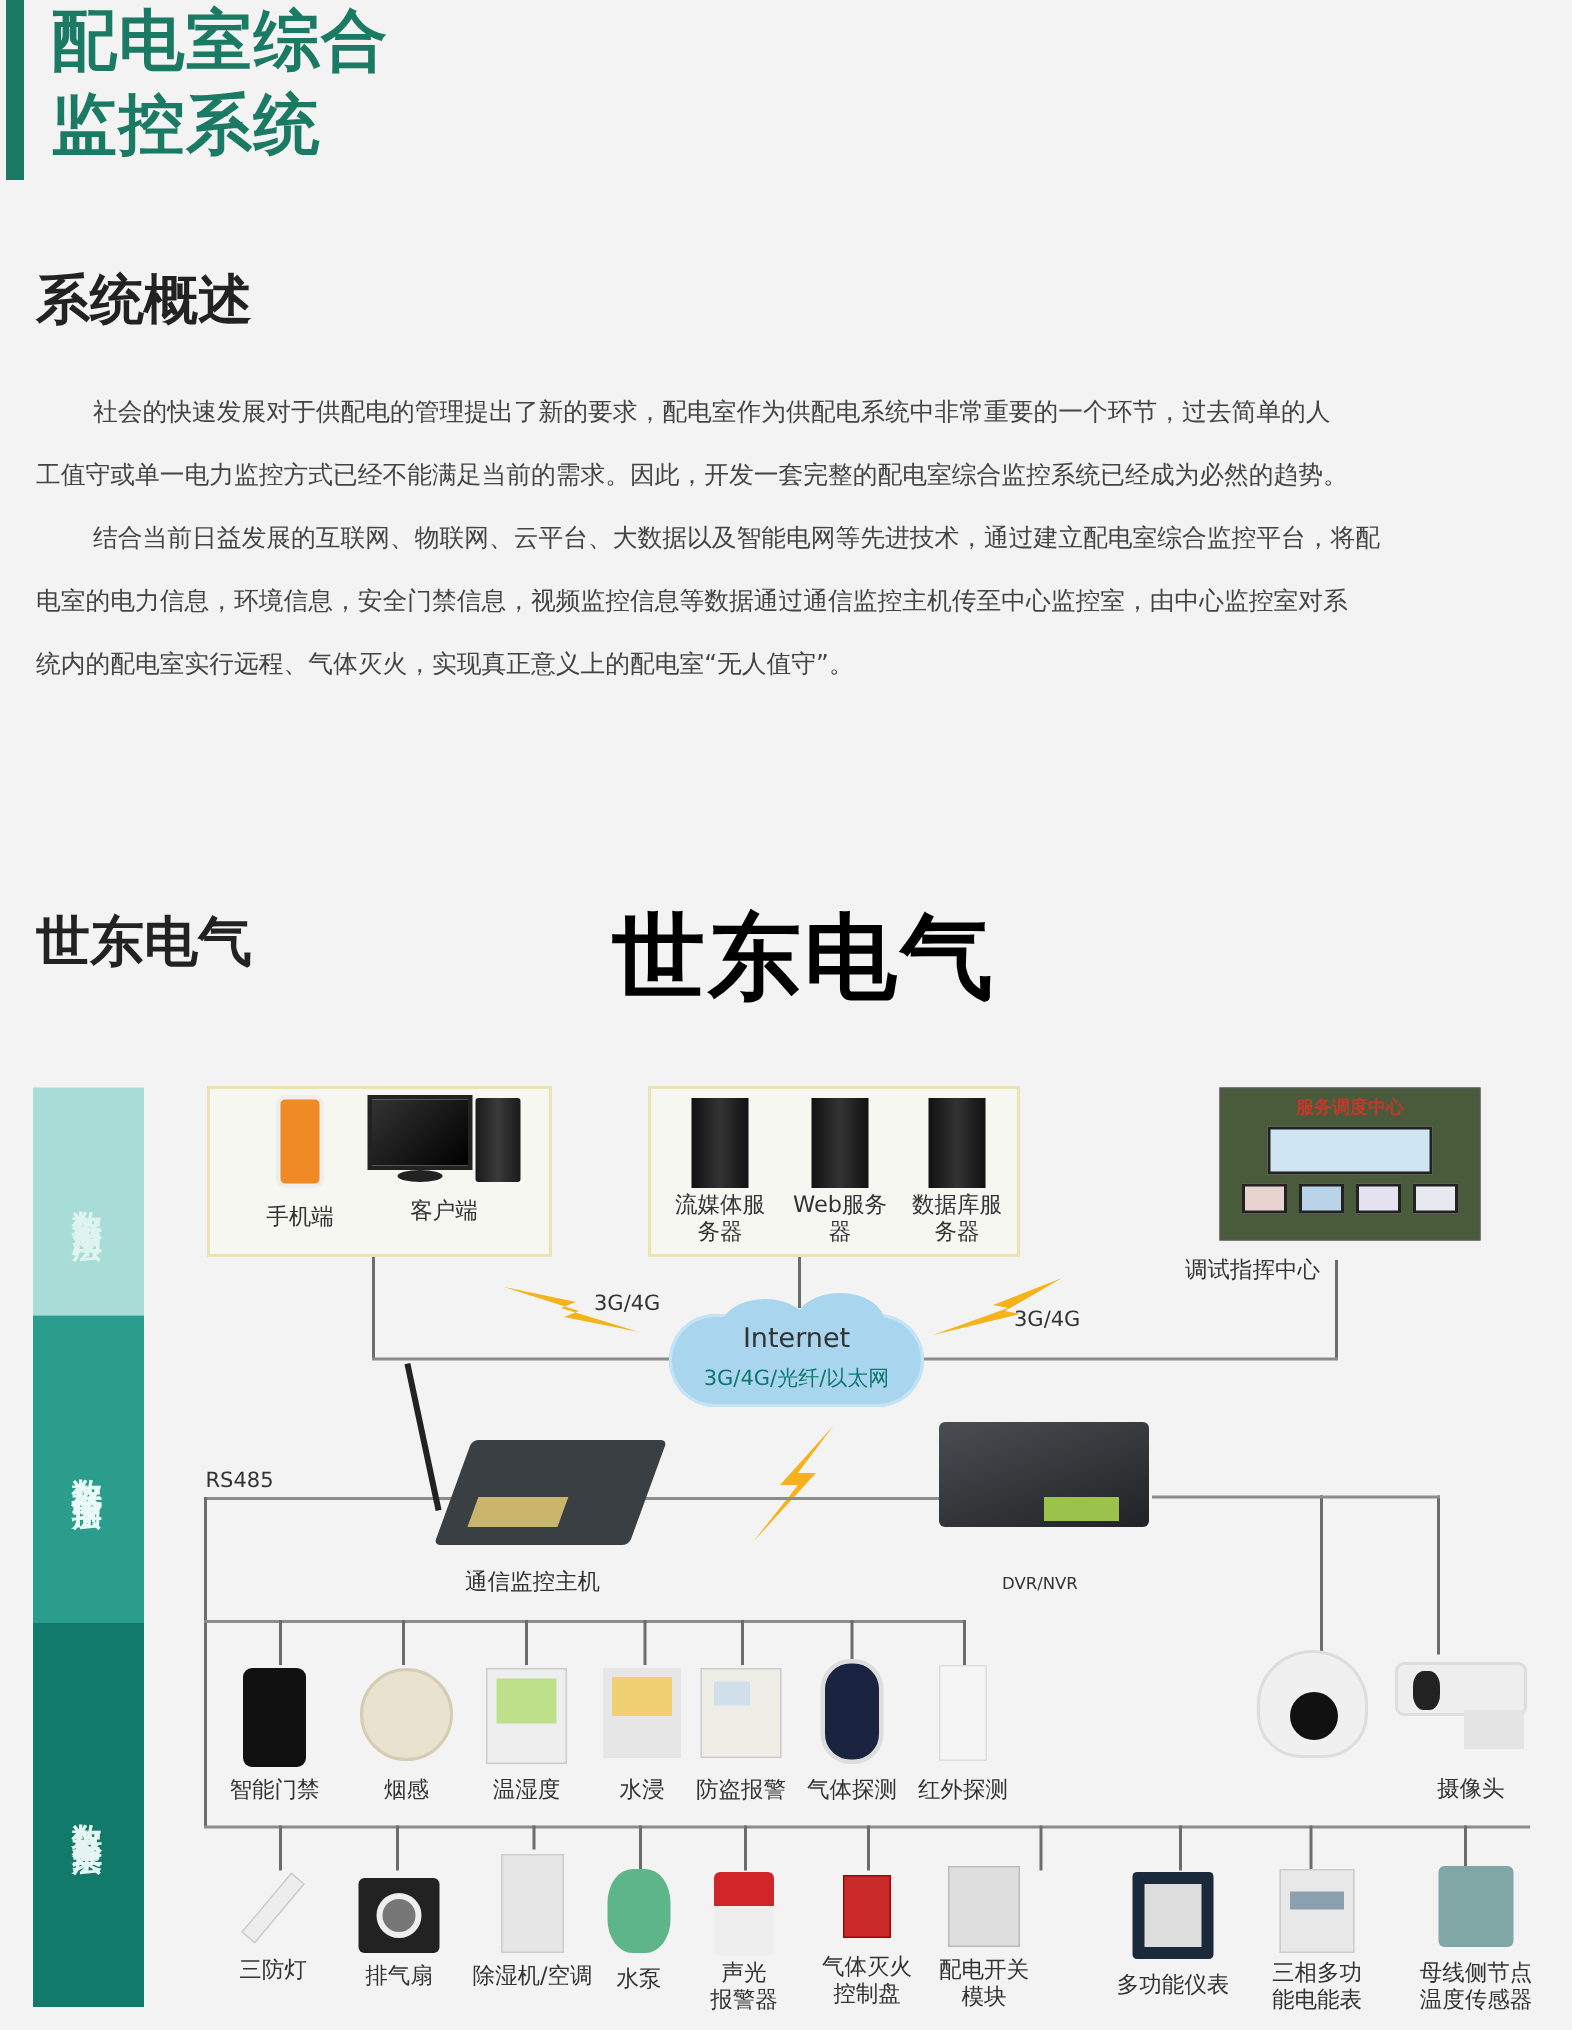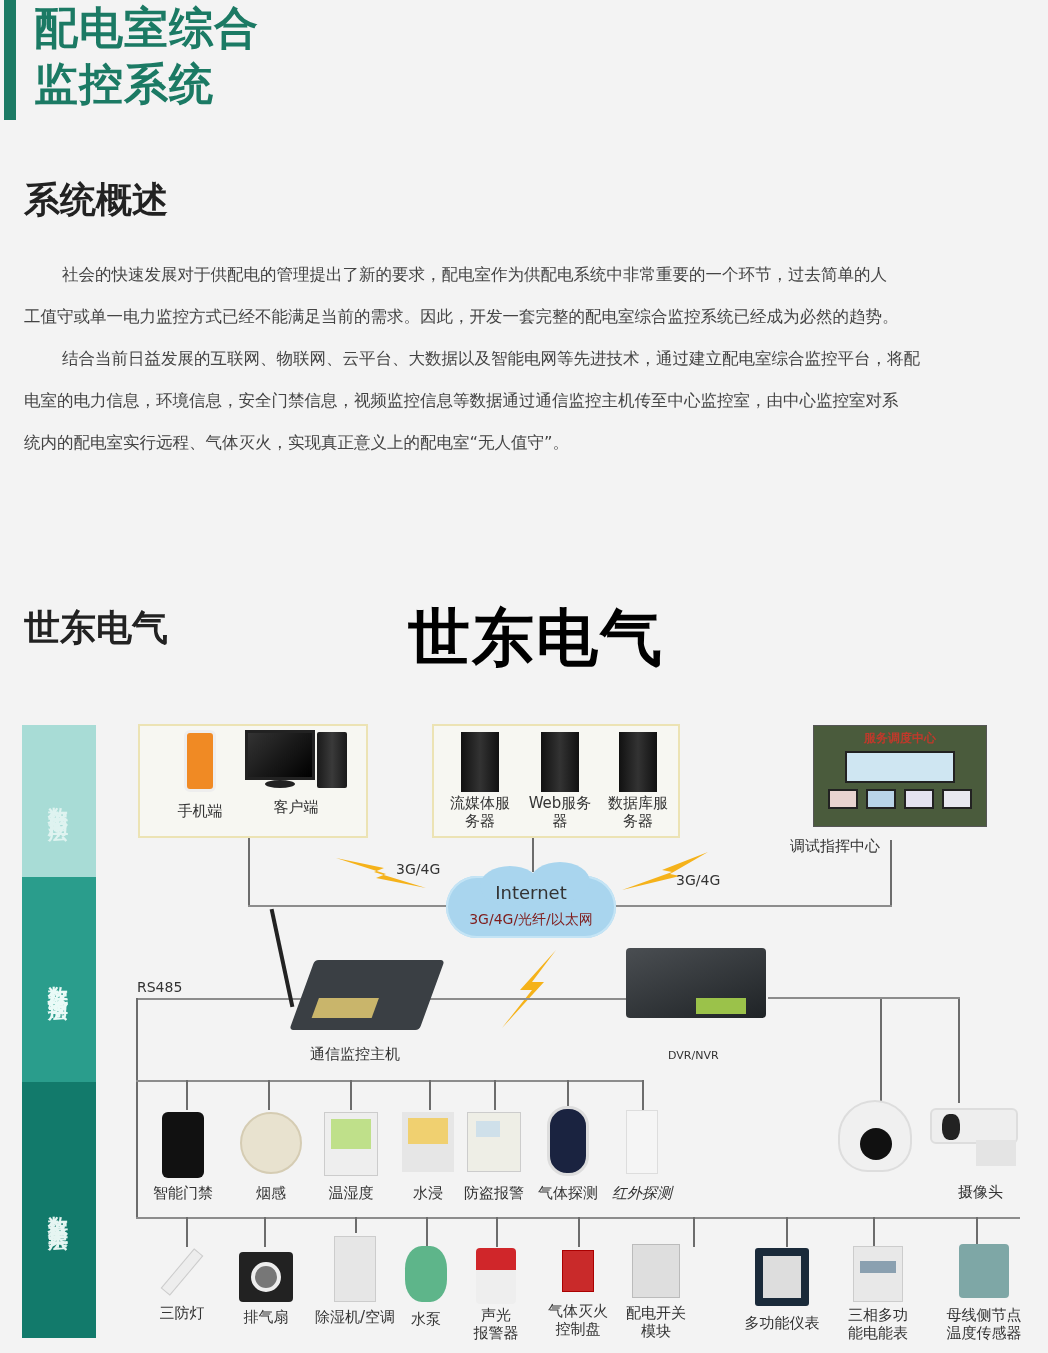--- a/index.html
+++ b/index.html
@@ -144,21 +144,21 @@
 <div class="abs label" style="left:396px;top:860px;font-size:14px;">3G/4G</div>
 <svg class="abs" style="left:622px;top:852px;" width="90" height="40">
   <polygon points="86,0 40,18 50,20 0,38 58,24 48,22" fill="#f5b21a"></polygon>
 </svg>
 <div class="abs label" style="left:676px;top:871px;font-size:14px;">3G/4G</div>
 
 <div class="abs cloud" style="left:446px;top:876px;"></div>
 <div class="abs" style="left:480px;top:866px;width:60px;height:40px;background:#a9d5ee;border-radius:50%;"></div>
 <div class="abs" style="left:530px;top:862px;width:60px;height:40px;background:#a9d5ee;border-radius:50%;"></div>
 <div class="abs label" style="left:446px;top:884px;width:170px;font-size:18px;color:#333;">Internet</div>
-<div class="abs label" style="left:446px;top:910px;width:170px;font-size:14px;color:#7f1d1d;">3G/4G/光纤/以太网</div>
+<div class="abs label" style="left:446px;top:910px;width:170px;font-size:14px;color:#0f766e;">3G/4G/光纤/以太网</div>
 
 <svg class="abs" style="left:500px;top:950px;" width="60" height="80">
   <polygon points="56,0 20,40 32,40 2,78 44,32 32,32" fill="#f5b21a"></polygon>
 </svg>
 
 <div class="abs line-h" style="left:136px;top:998px;width:180px;"></div>
 <div class="abs line-h" style="left:430px;top:998px;width:200px;"></div>
 <div class="abs line-h" style="left:768px;top:997px;width:114px;"></div>
 <div class="abs line-v" style="left:136px;top:998px;height:220px;"></div>
 <div class="abs line-v" style="left:880px;top:997px;height:104px;"></div>
@@ -211,21 +211,21 @@
       <div style="width:24px;height:16px;background:#cfe0ea;"></div>
     </div>
   <div class="label" style="margin-top:12px;">防盗报警</div>
 </div>
 <div class="abs dev" style="left:532px;top:1106px;width:72px;">
   <div style="width:42px;height:70px;background:#1a2340;border-radius:20px;border:3px solid #ddd;"></div>
   <div class="label" style="margin-top:8px;">气体探测</div>
 </div>
 <div class="abs dev" style="left:604px;top:1110px;width:76px;">
   <div style="width:32px;height:64px;background:#f5f5f5;border:1px solid #ddd;"></div>
-  <div class="label" style="margin-top:10px;font-style:italic;">红外探测</div>
+  <div class="label" style="margin-top:10px;">红外探测</div>
 </div>
 
 <div class="abs" style="left:838px;top:1100px;width:74px;height:72px;background:#f0f0f0;border-radius:50% 50% 40% 40%;border:2px solid #ddd;">
   <div style="position:absolute;left:20px;top:26px;width:32px;height:32px;background:#111;border-radius:50%;"></div>
 </div>
 <div class="abs" style="left:930px;top:1108px;width:88px;height:36px;background:#eee;border:2px solid #ddd;border-radius:6px;">
   <div style="position:absolute;left:10px;top:4px;width:18px;height:26px;background:#222;border-radius:40%;"></div>
 </div>
 <div class="abs" style="left:976px;top:1140px;width:40px;height:26px;background:#e4e4e4;"></div>
 <div class="abs label" style="left:958px;top:1183px;">摄像头</div>

